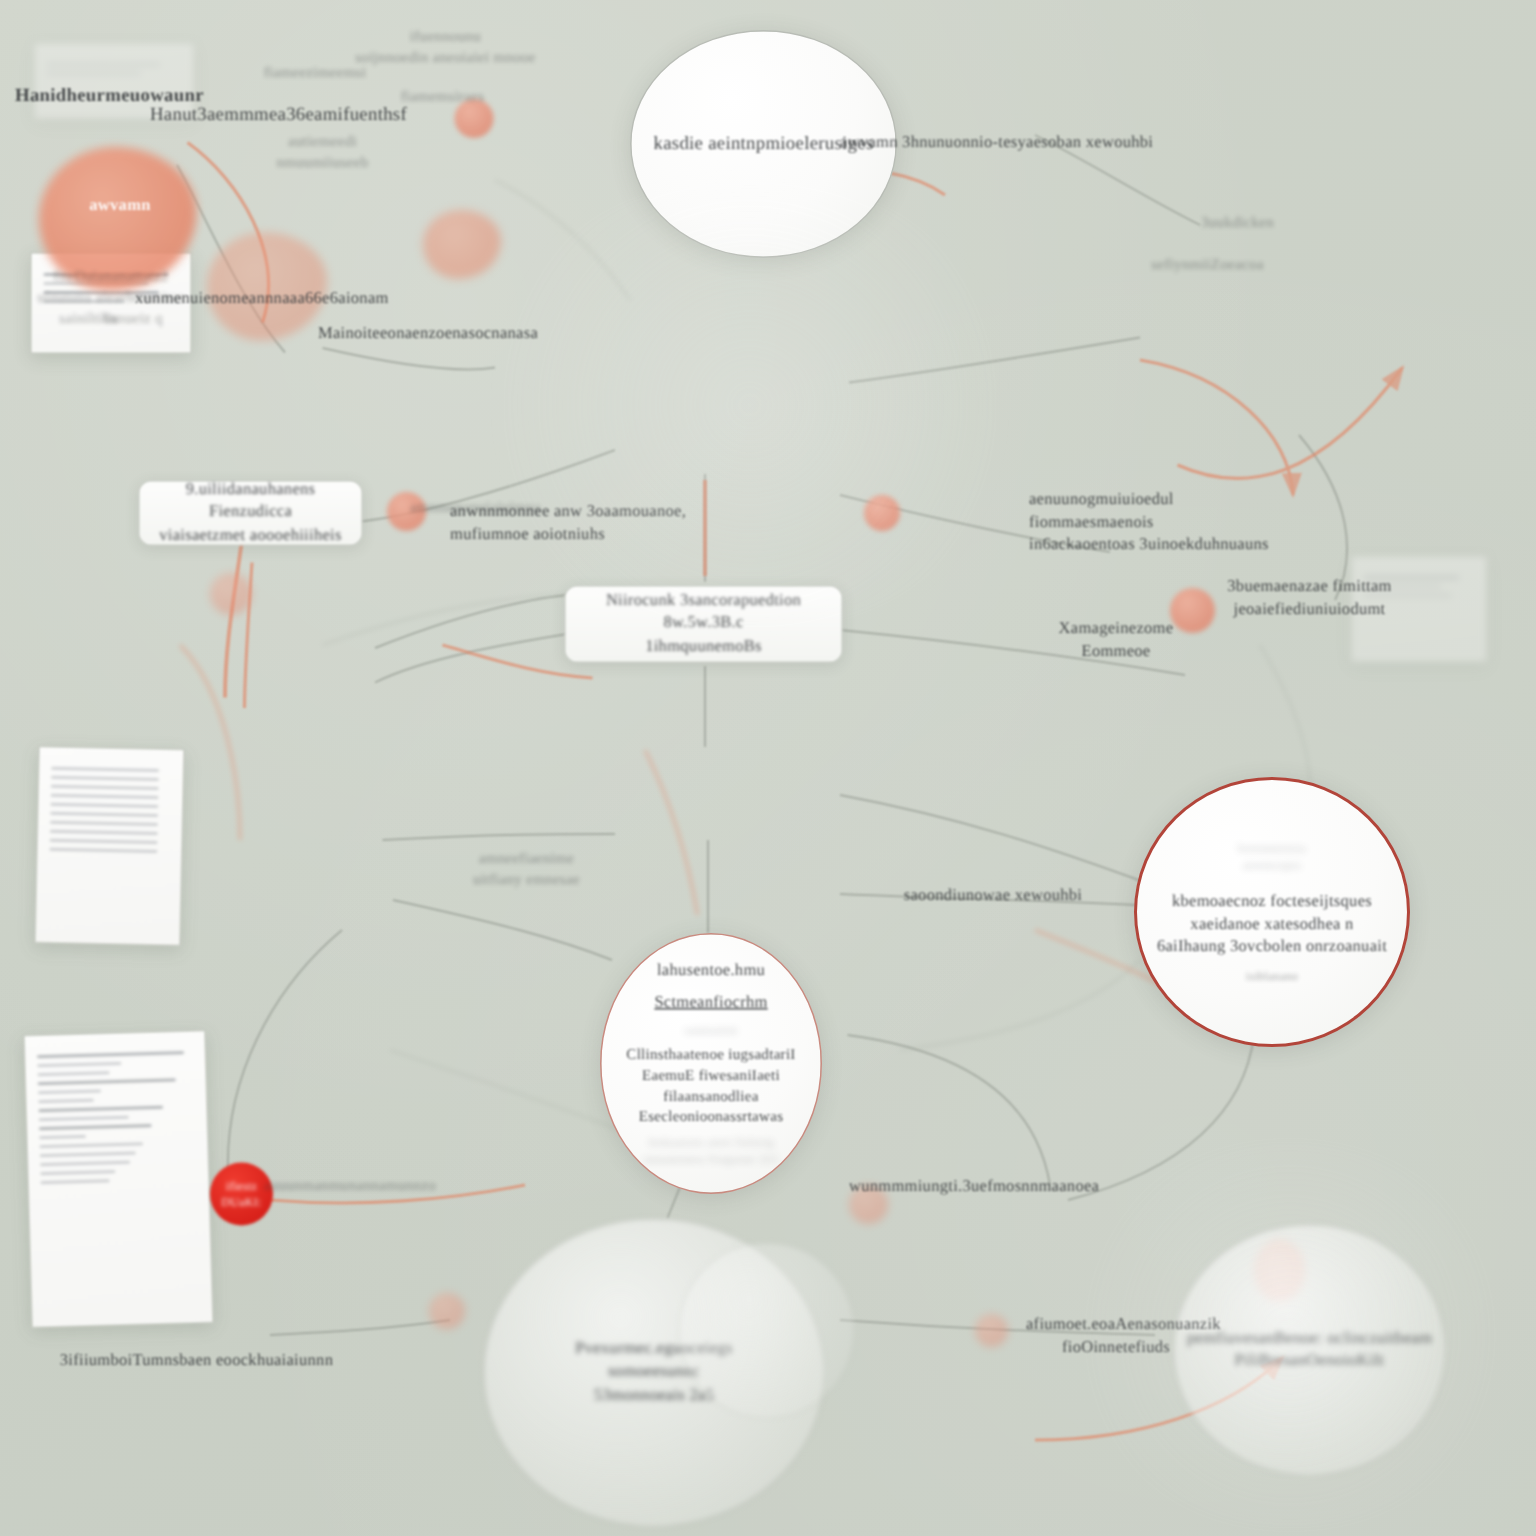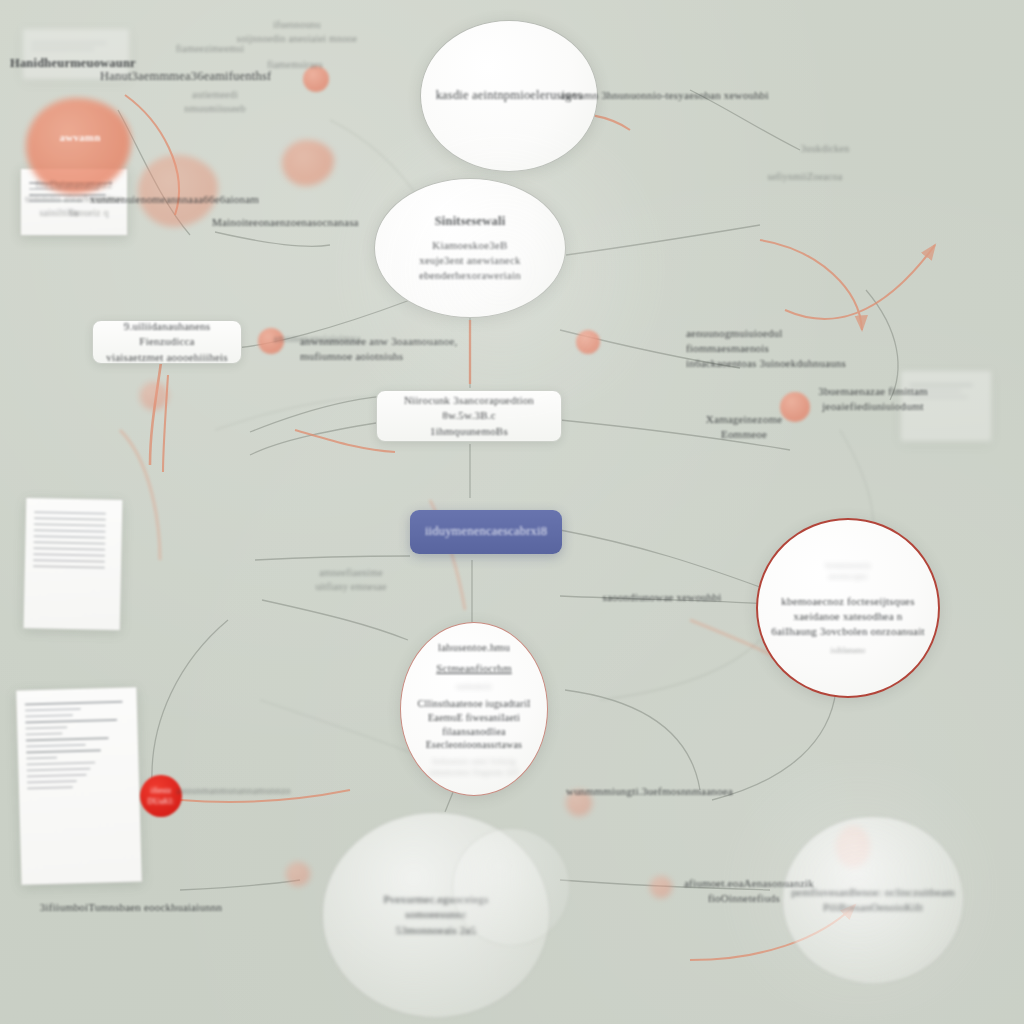--- a/index.html
+++ b/index.html
@@ -281,41 +281,32 @@
   <div class="dot pale" style="left:140px;top:382px;width:28px;height:28px;"></div>
   <div class="dot pale" style="left:566px;top:790px;width:26px;height:26px;"></div>
   <div class="dot pale" style="left:286px;top:862px;width:24px;height:24px;"></div>
   <div class="dot pale" style="left:836px;top:826px;width:34px;height:42px;"></div>
   <div class="dot pale" style="left:650px;top:876px;width:22px;height:22px;"></div>
 
   <div class="node circle edged-grey" style="left:420px;top:20px;width:178px;height:152px;">
     <div class="txt md" style="position:static;width:150px;">kasdie aeintnpmioelerusiges</div>
   </div>
 
-  <div class="node circle edged-grey" style="left:374px;top:178px;width:192px;height:140px;border-radius:50%;">
-    <div class="txt md bold" style="position:static;margin-bottom:8px;">Sinitsesewali</div>
-    <div class="txt sm" style="position:static;width:160px;">Kiamoeskoe3eB
-xeuje3ent anewianeck
-ebenderhexoraweriain</div>
-  </div>
 
 
   <div class="node pillbox" style="left:92px;top:320px;width:150px;height:44px;">
     <div class="txt sm" style="position:static;width:140px;">9.uiliidanauhanens Fienzudicca
 viaisaetzmet aoooehiiiheis</div>
   </div>
 
   <div class="node pillbox" style="left:376px;top:390px;width:186px;height:52px;">
     <div class="txt sm" style="position:static;width:176px;">Niirocunk 3sancorapuedtion 8w.5w.3B.c
 1ihmquunemoBs</div>
   </div>
 
-  <div class="node bluebox" style="left:410px;top:510px;width:152px;height:44px;">
-    <div class="txt md">iiduymenencaescabrxi8</div>
-  </div>
 
 
   <div class="node circle edged-red" style="left:756px;top:518px;width:184px;height:180px;">
     <div class="txt tiny veryfaint" style="position:static;margin-bottom:12px;">hemmmenoia
 ateemcopes</div>
     <div class="txt sm" style="position:static;width:160px;">kbemoaecnoz focteseijtsques
 xaeidanoe xatesodhea n
 6aiIhaung 3ovcbolen onrzoanuait</div>
     <div class="txt tiny faint" style="position:static;margin-top:6px;">isiblanano</div>
   </div>

